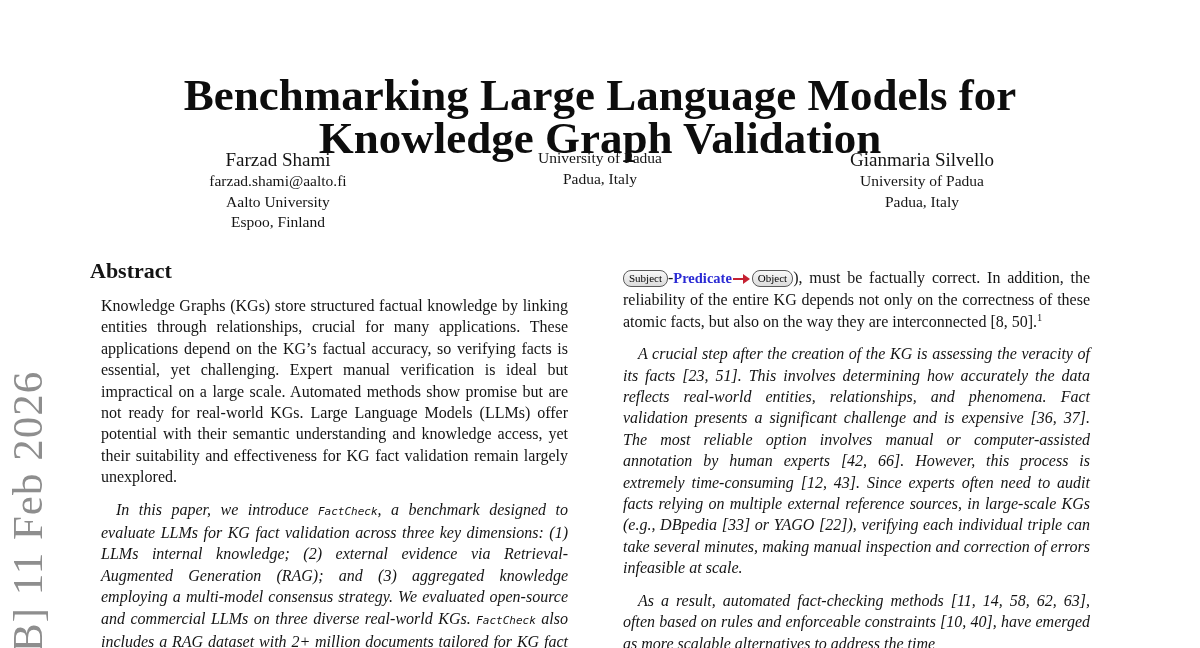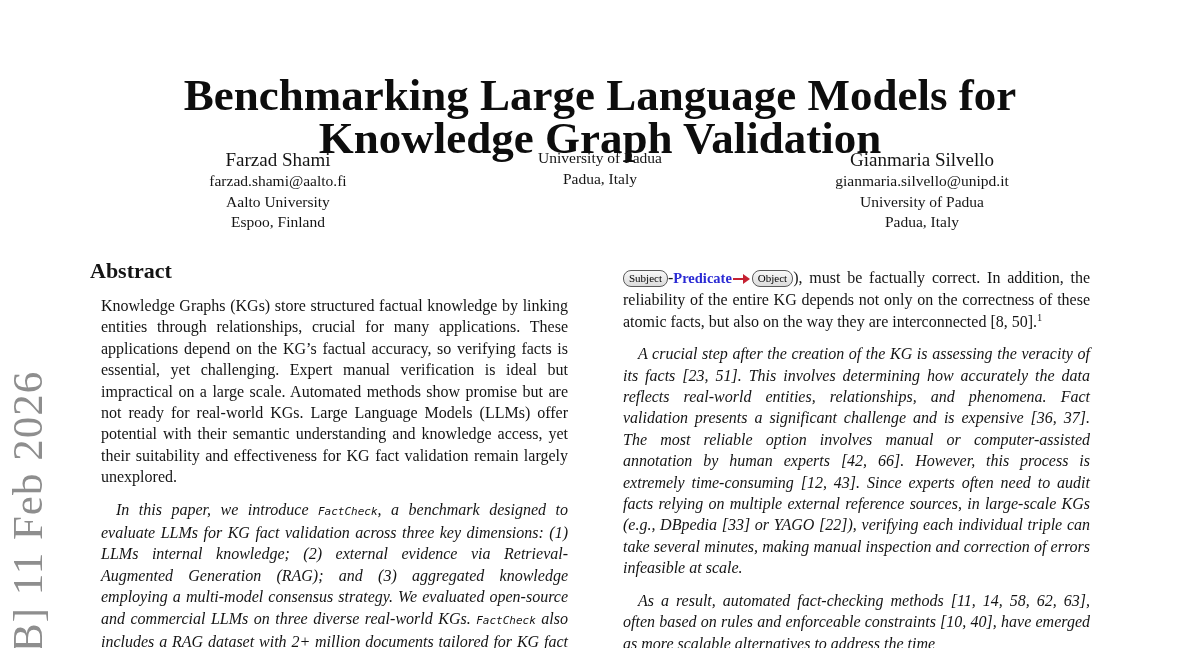--- a/index.html
+++ b/index.html
@@ -81,21 +81,20 @@
       <div class="author-line">farzad.shami@aalto.fi</div>
       <div class="author-line">Aalto University</div>
       <div class="author-line">Espoo, Finland</div>
     </div>
     <div class="author" style="left:600px">
       <div class="author-line">University of Padua</div>
       <div class="author-line">Padua, Italy</div>
     </div>
     <div class="author" style="left:922px">
       <div class="author-name">Gianmaria Silvello</div>
-      <div class="author-line">gianmaria.silvello@unipd.it</div>
       <div class="author-line">University of Padua</div>
       <div class="author-line">Padua, Italy</div>
     </div>
   </div>
 
   <div class="col col-left">
     <h2 class="abstract-heading">Abstract</h2>
     <div>
         <p class="body-par"><span class="seg-plain">Knowledge Graphs (KGs) store structured factual knowledge by linking entities through relationships, crucial for many applications. These applications depend on the KG’s factual accuracy, so verifying facts is essential, yet challenging. Expert manual verification is ideal but impractical on a large scale. Automated methods show promise but are not ready for real-world KGs. Large Language Models (LLMs) offer potential with their semantic understanding and knowledge access, yet their suitability and effectiveness for KG fact validation remain largely unexplored.</span></p>
         <p class="body-par indent"><span class="seg-plain">In this paper, we introduce </span><span class="seg-mono">FactCheck</span><span class="seg-plain">, a benchmark designed to evaluate LLMs for KG fact validation across three key dimensions: (1) LLMs internal knowledge; (2) external evidence via Retrieval-Augmented Generation (RAG); and (3) aggregated knowledge employing a multi-model consensus strategy. We evaluated open-source and commercial LLMs on three diverse real-world KGs. </span><span class="seg-mono">FactCheck</span><span class="seg-plain"> also includes a RAG dataset with 2+ million documents tailored for KG fact validation</span></p>

